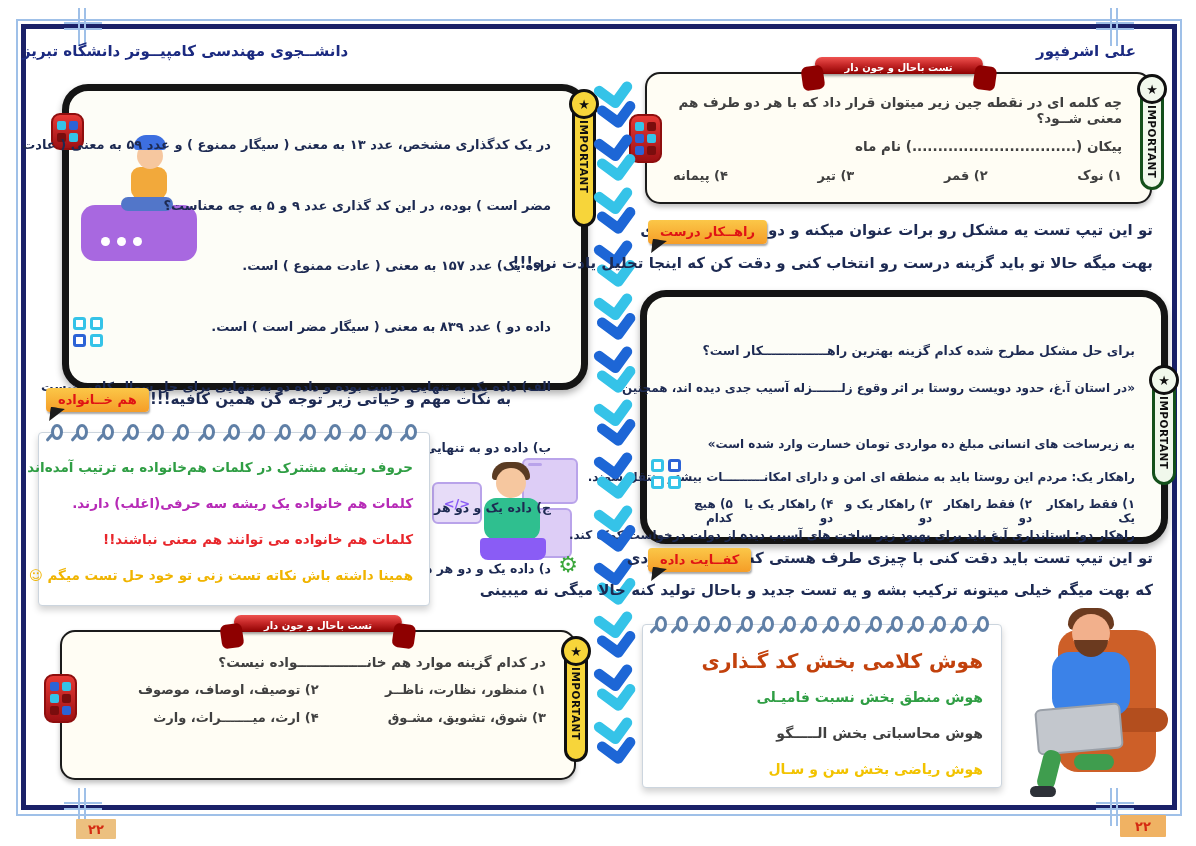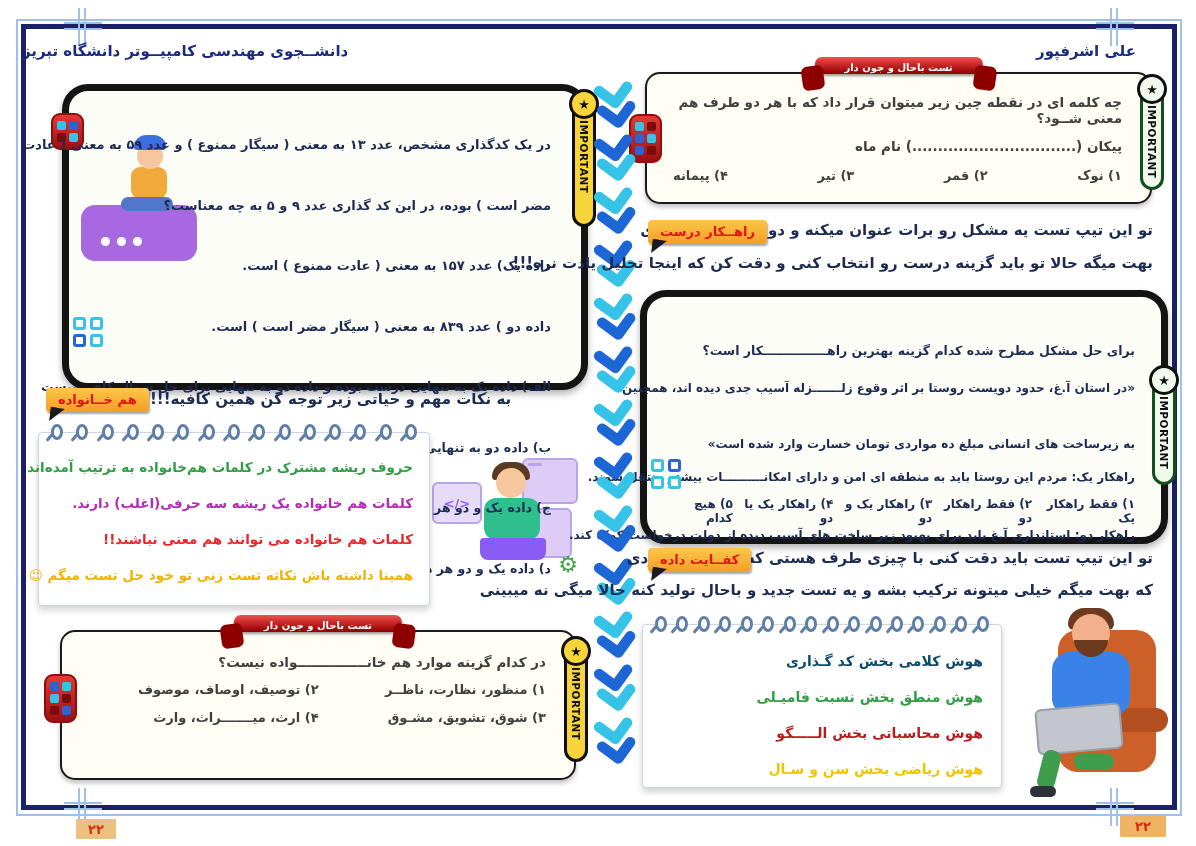--- a/index.html
+++ b/index.html
@@ -356,23 +356,23 @@
         <div class="ring"></div>
         <div class="ring"></div>
         <div class="ring"></div>
         <div class="ring"></div>
         <div class="ring"></div>
         <div class="ring"></div>
         <div class="ring"></div>
         <div class="ring"></div>
       </div>
     <div class="sheet-body" dir="rtl" style="inset:18px 18px 0 12px;">
-      <div class="note" style="font-size: 14px; color: #0c4a6e; text-align: right;">هوش کلامی بخش کد گـذاری</div>
+      <div class="note" style="font-size: 20px; color: #c2410c; text-align: right;">هوش کلامی بخش کد گـذاری</div>
       <div class="note" style="font-size: 14px; color: rgb(47, 158, 68);">هوش منطق بخش نسبت فامیـلی</div>
-      <div class="note" style="font-size: 14px; color: #b91c1c;">هوش محاسباتی بخش الـــــگو</div>
+      <div class="note" style="font-size: 14px; color: #404040;">هوش محاسباتی بخش الـــــگو</div>
       <div class="note" style="font-size: 14px; color: rgb(242, 195, 0);">هوش ریاضی بخش سن و سـال</div>
     </div>
   </div>
 
   <div class="illo" style="left:1012px;top:608px;width:160px;height:192px;">
     <div class="chair-back"></div>
     <div class="chair-arm"></div>
     <div class="man-torso"></div>
     <div class="man-hair"></div>
     <div class="man-head"></div>

